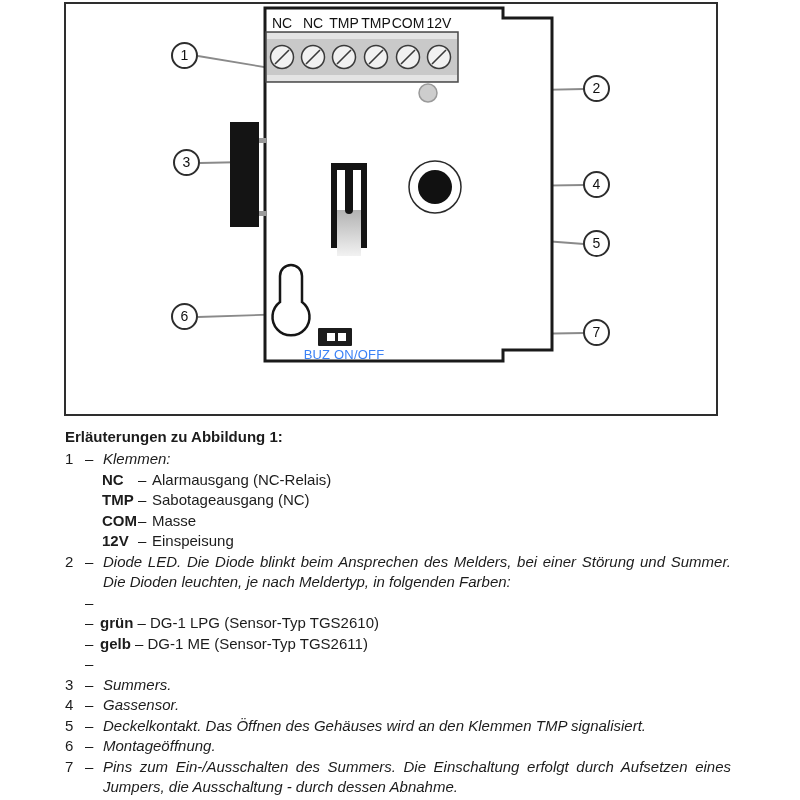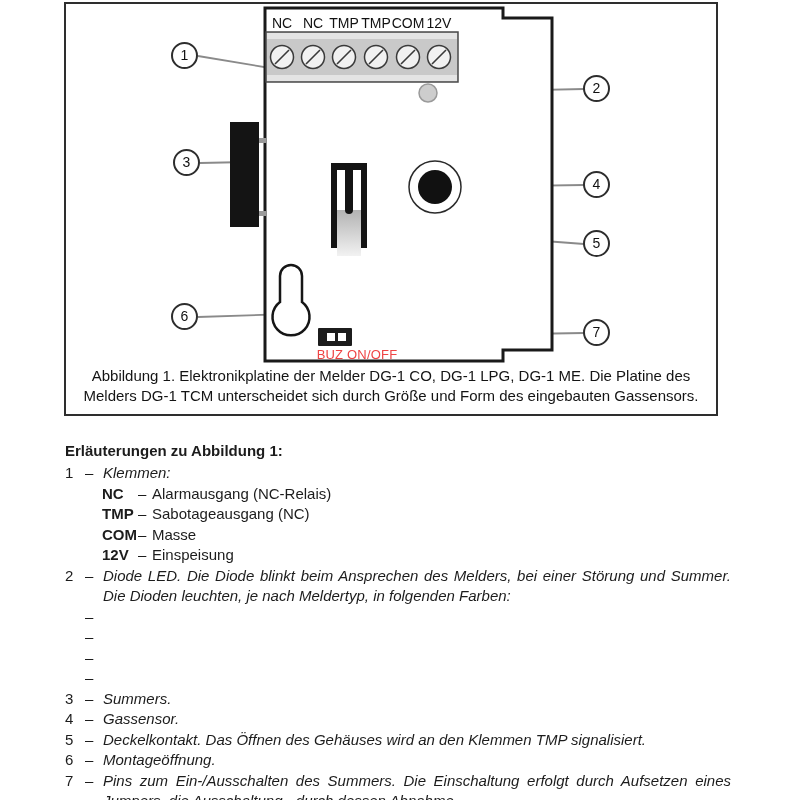--- a/index.html
+++ b/index.html
@@ -16,30 +16,30 @@
   .term-label{
     position:absolute;top:11px;transform:translateX(-50%);
     font-size:14px;color:#111;white-space:nowrap;
   }
   .callout{
     position:absolute;width:27px;height:27px;box-sizing:border-box;
     border:2px solid #2d2d2d;border-radius:50%;background:#fff;
     font-size:14px;line-height:23px;text-align:center;color:#111;
   }
   .buz-label{
-    position:absolute;left:291px;top:343px;transform:translateX(-50%);
-    font-size:13px;color:#ef4444;white-space:nowrap;letter-spacing:0.2px;
+    position:absolute;left:278px;top:343px;transform:translateX(-50%);
+    font-size:13px;color:#3b82f6;white-space:nowrap;letter-spacing:0.2px;
   }
   .caption{
     position:absolute;left:8px;top:362px;width:634px;
     font-size:15px;line-height:20px;text-align:center;color:#141414;
   }
   
   .exp{position:absolute;left:65px;top:426px;width:666px;}
-  .exp-heading{font-weight:bold;font-size:15px;line-height:22px;margin-bottom:1px;margin-top:14px;}
+  .exp-heading{font-weight:bold;font-size:15px;line-height:22px;margin-bottom:1px;}
   .row{display:flex;font-size:15px;line-height:20.5px;}
   .col-num{width:20px;flex:none;}
   .col-dash{width:18px;flex:none;}
   .col-txt{flex:1;font-style:italic;}
   .justify{text-align:justify;}
   .term-row{margin-left:37px;}
   .t-label{width:36px;flex:none;font-weight:bold;}
   .t-dash{width:14px;flex:none;}
   .t-desc{flex:1;}
   .color-row{margin-left:20px;}
@@ -130,21 +130,20 @@
   <span class="buz-label">BUZ ON/OFF</span>
 
   <div class="callout" style="left:105px;top:38px">1</div>
   <div class="callout" style="left:517px;top:71px">2</div>
   <div class="callout" style="left:107px;top:145px">3</div>
   <div class="callout" style="left:517px;top:167px">4</div>
   <div class="callout" style="left:517px;top:226px">5</div>
   <div class="callout" style="left:105px;top:299px">6</div>
   <div class="callout" style="left:517px;top:315px">7</div>
 
-  <div class="caption">Abbildung 1. Elektronikplatine der Melder DG-1 CO, DG-1 LPG, DG-1 ME. Die Platine des Melders DG-1 TCM unterscheidet sich durch Größe und Form des eingebauten Gassensors.</div>
 </div>
 
 <div class="exp">
 
   <div class="exp-heading">Erläuterungen zu Abbildung 1:</div>
 
   <div class="row">
     <span class="col-num">1</span>
     <span class="col-dash">–</span>
     <span class="col-txt">Klemmen:</span>
@@ -175,23 +174,25 @@
     <span class="col-num">2</span>
     <span class="col-dash">–</span>
     <span class="col-txt justify">Diode LED. Die Diode blinkt beim Ansprechen des Melders, bei einer Störung und Summer. Die Dioden leuchten, je nach Meldertyp, in folgenden Farben:</span>
   </div>
 
   <div class="row color-row">
     <span class="c-dash">–</span>
   </div>
   <div class="row color-row">
     <span class="c-dash">–</span>
-  </div>
-  <div class="row color-row">
-    <span class="c-dash">–</span>
+    <span class="c-body"><b>grün</b><span> – DG-1 LPG (Sensor-Typ TGS2610)</span></span>
+  </div>
+  <div class="row color-row">
+    <span class="c-dash">–</span>
+    <span class="c-body"><b>gelb</b><span> – DG-1 ME (Sensor-Typ TGS2611)</span></span>
   </div>
   <div class="row color-row">
     <span class="c-dash">–</span>
   </div>
 
   <div class="row">
     <span class="col-num">3</span>
     <span class="col-dash">–</span>
     <span class="col-txt">Summers.</span>
   </div>

